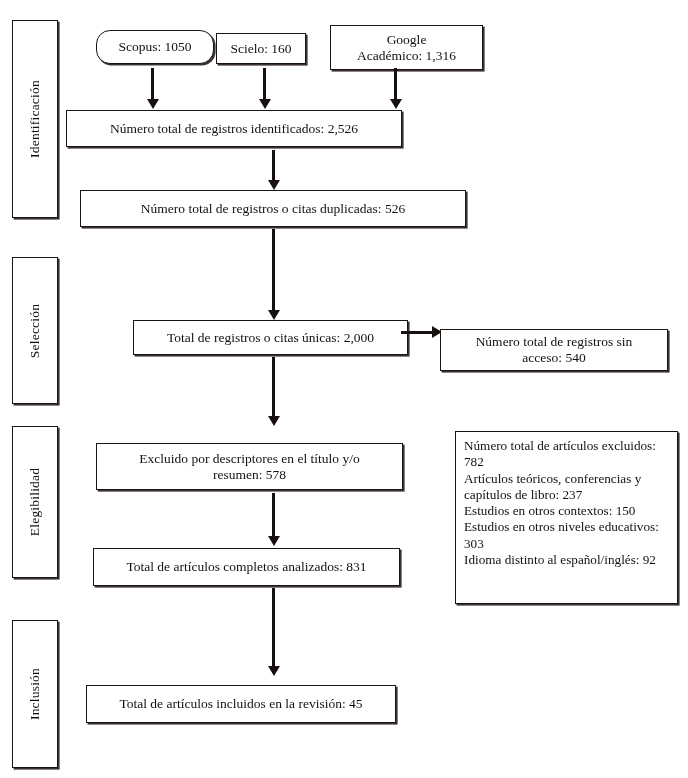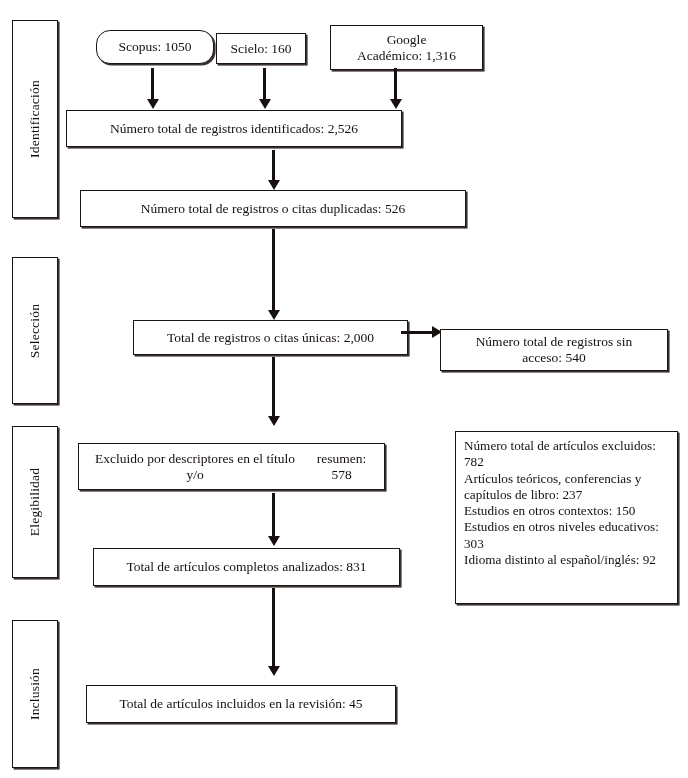--- a/index.html
+++ b/index.html
@@ -158,21 +158,21 @@
   <div class="arrow-head-right" style="left:432px; top:326.2px;"></div>
 
   <div class="box" style="left:440px; top:313px; width:228px; height:42px; flex-direction:column;margin-top:16px;">
     <span>Número total de registros sin</span>
     <span>acceso: 540</span>
   </div>
 
   <div class="arrow-v" style="left:272px; top:357px; width:3.4px; height:63px;"></div>
   <div class="arrow-head-down" style="left:267.5px; top:416px;"></div>
 
-  <div class="box" style="left:78px; top:443px; width:307px; height:47px; flex-direction:row;font-family:Liberation Serif, serif;">
+  <div class="box" style="left:96px; top:443px; width:307px; height:47px; flex-direction:column;font-family:Liberation Serif, serif;">
     <span>Excluido por descriptores en el título y/o</span>
     <span>resumen: 578</span>
   </div>
 
   <div class="arrow-v" style="left:272px; top:493px; width:3.4px; height:48px;"></div>
   <div class="arrow-head-down" style="left:267.5px; top:536px;"></div>
 
   <div class="box" style="left:93px; top:548px; width:307px; height:38px;">
     <span>Total de artículos completos analizados: 831</span>
   </div>

